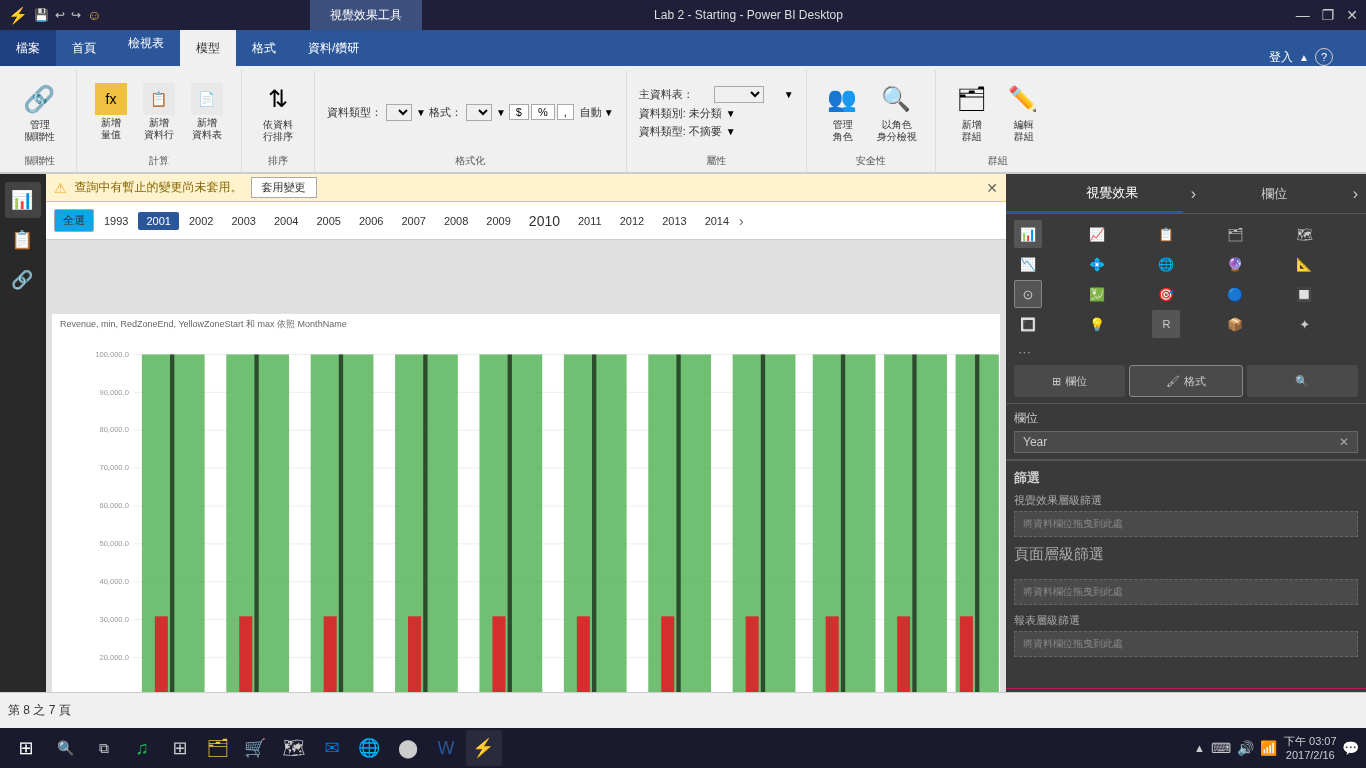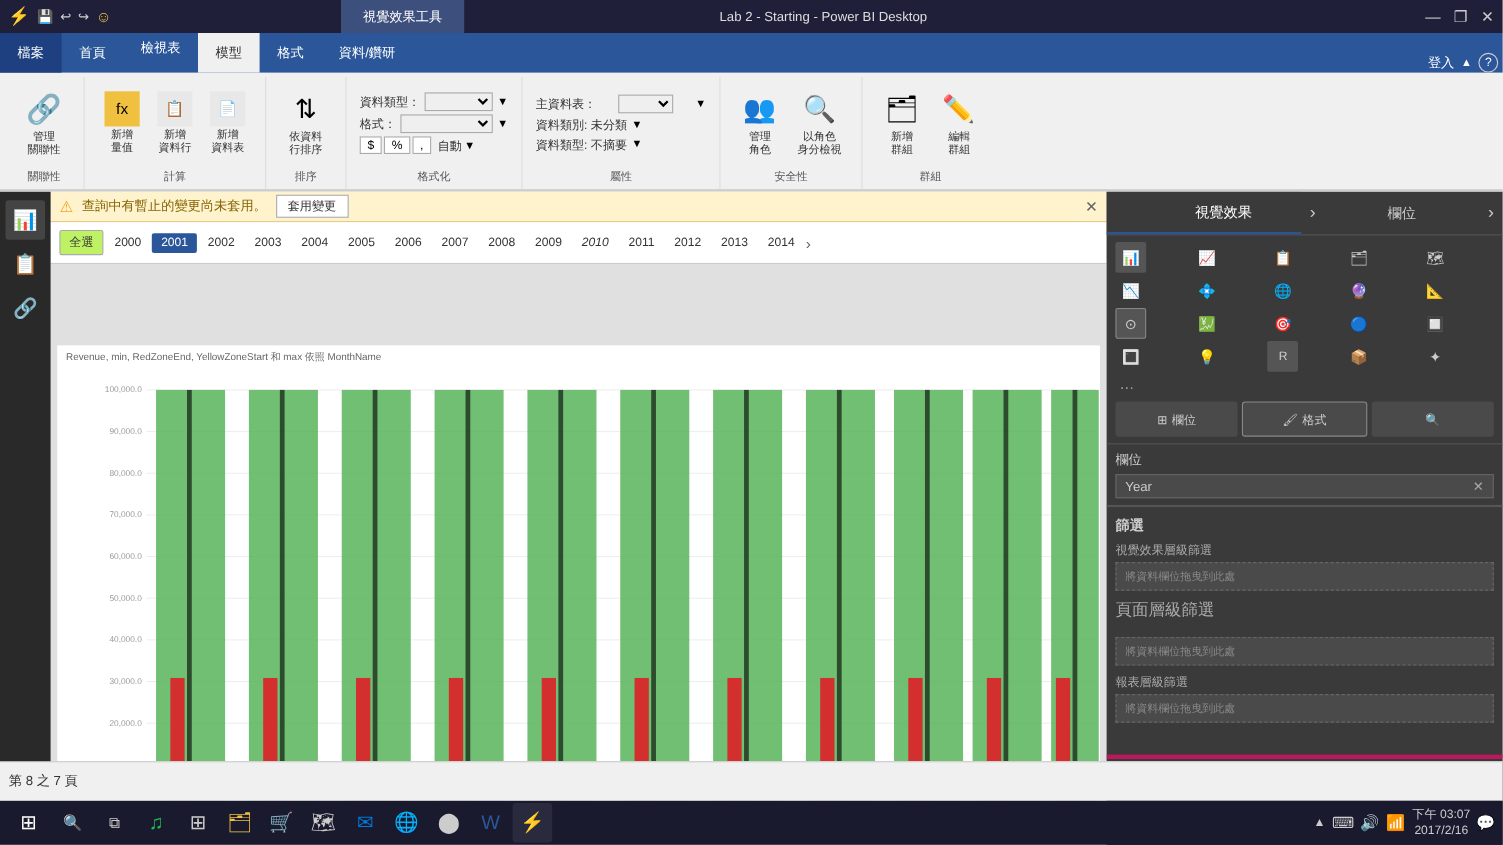--- a/index.html
+++ b/index.html
@@ -64,21 +64,21 @@
   </div>
 </div>
 
 <div id="ribbon-tabs" style="position:absolute;top:30px;left:0;right:0;height:36px;background:#2b579a;display:flex;align-items:flex-end;z-index:190;">
   <div style="padding:6px 16px;font-size:12px;color:#fff;cursor:pointer;height:100%;display:flex;align-items:center;background:#1f4080;">檔案</div>
   <div style="padding:6px 16px;font-size:12px;color:#fff;cursor:pointer;height:100%;display:flex;align-items:center;">首頁</div>
   <div style="padding:23px 16px;font-size:12px;color:#fff;cursor:pointer;height:100%;display:flex;align-items:center;">檢視表</div>
   <div style="padding:6px 16px;font-size:12px;color:#fff;cursor:pointer;height:100%;display:flex;align-items:center;background:#f0f0f0;color:#333;">模型</div>
   <div style="padding:6px 16px;font-size:12px;color:#fff;cursor:pointer;height:100%;display:flex;align-items:center;">格式</div>
   <div style="padding:6px 16px;font-size:12px;color:#fff;cursor:pointer;height:100%;display:flex;align-items:center;">資料/鑽研</div>
-  <div style="margin-left:auto;padding-right:4px;color:#fff;font-size:12px;display:flex;align-items:center;gap:6px;cursor:pointer;">
+  <div style="margin-left:auto;padding-right:33px;color:#fff;font-size:12px;display:flex;align-items:center;gap:6px;cursor:pointer;">
     <span>登入</span>
     <span style="font-size:10px;">▲</span>
     <span style="border:1px solid #ccc;border-radius:50%;width:18px;height:18px;display:flex;align-items:center;justify-content:center;font-size:11px;">?</span>
   </div>
 </div>
 
 <div id="ribbon" style="position:absolute;top:66px;left:0;right:0;height:108px;background:#f0f0f0;border-bottom:2px solid #ccc;display:flex;align-items:stretch;padding:4px 4px 0 4px;gap:0;z-index:180;">
 
   <div style="display:flex;flex-direction:column;align-items:center;padding:0 8px;border-right:1px solid #ddd;">
     <div style="flex:1;display:flex;align-items:center;justify-content:center;flex-direction:column;gap:2px;padding:4px;">
@@ -112,21 +112,21 @@
     <div style="flex:1;display:flex;align-items:center;justify-content:center;padding:4px;">
       <div style="display:flex;flex-direction:column;align-items:center;gap:2px;cursor:pointer;padding:4px 6px;">
         <div style="width:36px;height:36px;display:flex;align-items:center;justify-content:center;font-size:24px;">⇅</div>
         <div style="font-size:10px;color:#333;text-align:center;line-height:1.2;">依資料<br>行排序</div>
       </div>
     </div>
     <div style="font-size:10px;color:#555;padding-bottom:4px;">排序</div>
   </div>
 
   <div style="display:flex;flex-direction:column;align-items:center;padding:0 8px;border-right:1px solid #ddd;min-width:160px;">
-    <div style="flex:1;display:flex;flex-direction:column;justify-content:center;gap:3px;padding:4px;width:100%;">
+    <div style="flex:1;display:flex;flex-direction:row;justify-content:center;gap:3px;padding:4px;width:100%;">
       <div style="display:flex;align-items:center;gap:4px;font-size:11px;">
         <span style="color:#333;white-space:nowrap;">資料類型：</span>
         <select style="border:1px solid #aaa;padding:1px 2px;font-size:10px;flex:1;"></select>
         <span style="font-size:10px;">▼</span>
       </div>
       <div style="display:flex;align-items:center;gap:4px;font-size:11px;">
         <span style="color:#333;white-space:nowrap;">格式：</span>
         <select style="border:1px solid #aaa;padding:1px 2px;font-size:10px;flex:1;"></select>
         <span style="font-size:10px;">▼</span>
       </div>
@@ -198,32 +198,32 @@
 <div id="main-area" style="position:absolute;left:46px;top:174px;right:360px;bottom:76px;display:flex;flex-direction:column;background:#e0e0e0;">
 
   <div id="warning-bar" style="height:28px;background:#fff3cd;border-bottom:1px solid #e6c87a;display:flex;align-items:center;padding:0 8px;gap:8px;font-size:12px;color:#856404;">
     <span style="color:#f5a623;font-size:14px;">⚠</span>
     <span>查詢中有暫止的變更尚未套用。</span>
     <button style="background:#fff;border:1px solid #aaa;padding:2px 10px;cursor:pointer;font-size:11px;color:#333;">套用變更</button>
     <span style="margin-left:auto;cursor:pointer;color:#666;font-size:14px;">✕</span>
   </div>
 
   <div id="year-slider" style="height:38px;background:#fff;display:flex;align-items:center;padding:0 8px;gap:2px;border-bottom:1px solid #ccc;">
-    <button style="padding:3px 8px;font-size:11px;cursor:pointer;border:1px solid #aaa;background:#bef264;color:#333;border-radius:2px;">全選</button>
-    <button style="padding:3px 8px;font-size:11px;cursor:pointer;border:none;background:transparent;color:#333;">2000</button>
+    <button style="padding:3px 8px;font-size:11px;cursor:pointer;border:1px solid #aaa;background:#0ea5e9;color:#333;border-radius:2px;">全選</button>
+    <button style="padding:3px 8px;font-size:11px;cursor:pointer;border:none;background:transparent;color:#333;">1993</button>
     <button style="padding:3px 8px;font-size:11px;cursor:pointer;border:none;background:#2b579a;color:#fff;border-radius:2px;">2001</button>
     <button style="padding:3px 8px;font-size:11px;cursor:pointer;border:none;background:transparent;color:#333;">2002</button>
     <button style="padding:3px 8px;font-size:11px;cursor:pointer;border:none;background:transparent;color:#333;">2003</button>
     <button style="padding:3px 8px;font-size:11px;cursor:pointer;border:none;background:transparent;color:#333;">2004</button>
     <button style="padding:3px 8px;font-size:11px;cursor:pointer;border:none;background:transparent;color:#333;">2005</button>
     <button style="padding:3px 8px;font-size:11px;cursor:pointer;border:none;background:transparent;color:#333;">2006</button>
     <button style="padding:3px 8px;font-size:11px;cursor:pointer;border:none;background:transparent;color:#333;">2007</button>
     <button style="padding:3px 8px;font-size:11px;cursor:pointer;border:none;background:transparent;color:#333;">2008</button>
     <button style="padding:3px 8px;font-size:11px;cursor:pointer;border:none;background:transparent;color:#333;">2009</button>
-    <button style="padding:3px 8px;font-size:11px;cursor:pointer;border:none;background:transparent;color:#333;font-style:italic;">2010</button>
+    <button style="padding:3px 8px;font-size:14px;cursor:pointer;border:none;background:transparent;color:#333;">2010</button>
     <button style="padding:3px 8px;font-size:11px;cursor:pointer;border:none;background:transparent;color:#333;">2011</button>
     <button style="padding:3px 8px;font-size:11px;cursor:pointer;border:none;background:transparent;color:#333;">2012</button>
     <button style="padding:3px 8px;font-size:11px;cursor:pointer;border:none;background:transparent;color:#333;">2013</button>
     <button style="padding:3px 8px;font-size:11px;cursor:pointer;border:none;background:transparent;color:#333;">2014</button>
     <button style="background:none;border:none;cursor:pointer;color:#666;font-size:14px;">›</button>
   </div>
 
   <div id="chart-container" style="flex:1;background:#fff;margin:6px;overflow:hidden;position:relative;">
     <div style="font-size:9px;color:#666;padding:4px 8px;">Revenue, min, RedZoneEnd, YellowZoneStart 和 max 依照 MonthName</div>
     <svg style="width:100%;height:calc(100% - 18px);" viewBox="0 0 870 390">
@@ -372,21 +372,21 @@
   <div style="padding:6px 8px;border-bottom:1px solid #555;">
     <div style="display:flex;align-items:center;justify-content:space-between;margin-bottom:4px;">
       <span style="color:#ccc;font-size:12px;">欄位</span>
     </div>
     <div style="background:#4a4a4a;border:1px solid #666;color:#ccc;padding:3px 8px;font-size:12px;display:flex;align-items:center;justify-content:space-between;cursor:pointer;">
       <span>Year</span>
       <span style="color:#aaa;cursor:pointer;">✕</span>
     </div>
   </div>
 
-  <div id="filter-panel" style="padding:8px;border-bottom:4px solid #be185d;overflow:hidden;">
+  <div id="filter-panel" style="padding:8px;border-bottom:1px solid #be185d;overflow:hidden;">
     <div style="color:#ccc;font-size:13px;margin-bottom:6px;font-weight:bold;">篩選</div>
     <div style="margin-bottom:8px;">
       <div style="color:#aaa;font-size:11px;margin-bottom:3px;">視覺效果層級篩選</div>
       <div style="background:#4a4a4a;border:1px dashed #666;color:#888;font-size:10px;padding:4px 8px;min-height:26px;display:flex;align-items:center;cursor:default;">將資料欄位拖曳到此處</div>
     </div>
     <div style="margin-bottom:8px;">
       <div style="color:#aaa;font-size:15px;margin-bottom:15px;">頁面層級篩選</div>
       <div style="background:#4a4a4a;border:1px dashed #666;color:#888;font-size:10px;padding:4px 8px;min-height:26px;display:flex;align-items:center;cursor:default;">將資料欄位拖曳到此處</div>
     </div>
     <div>

